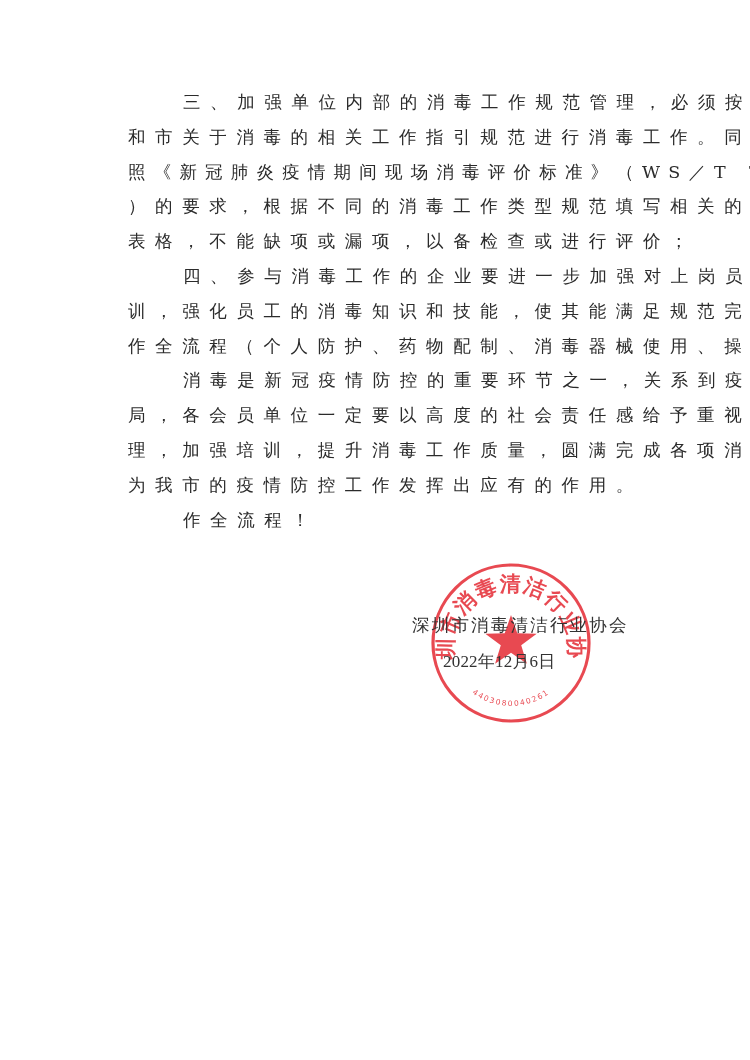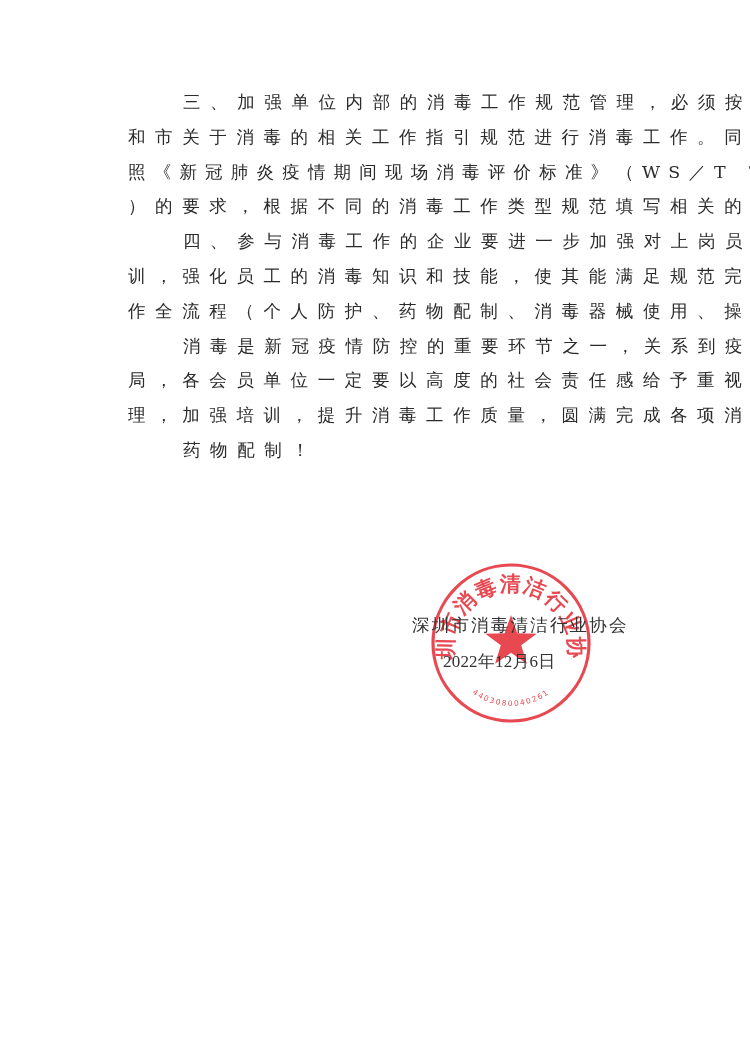--- a/index.html
+++ b/index.html
@@ -22,33 +22,35 @@
 </head>
 <body>
 
 <div class="page">
   <div class="body-text">
     <div>
       <div class="line indent">三、加强单位内部的消毒工作规范管理，必须按国家、省</div>
       <div class="line">和市关于消毒的相关工作指引规范进行消毒工作。同时，要按</div>
       <div class="line" style="letter-spacing:8.2px">照《新冠肺炎疫情期间现场消毒评价标准》（WS／T 774-2021</div>
       <div class="line">）的要求，根据不同的消毒工作类型规范填写相关的消毒记录</div>
+      <div class="line">表格，不能缺项或漏项，以备检查或进行评价；</div>
     </div>
     <div>
       <div class="line indent">四、参与消毒工作的企业要进一步加强对上岗员工的再培</div>
       <div class="line">训，强化员工的消毒知识和技能，使其能满足规范完成消毒工</div>
       <div class="line">作全流程（个人防护、药物配制、消毒器械使用、操作流程、</div>
     </div>
     <div>
       <div class="line indent">消毒是新冠疫情防控的重要环节之一，关系到疫情防控大</div>
       <div class="line">局，各会员单位一定要以高度的社会责任感给予重视，加强管</div>
       <div class="line">理，加强培训，提升消毒工作质量，圆满完成各项消毒任务，</div>
+      <div class="line">为我市的疫情防控工作发挥出应有的作用。</div>
     </div>
     <div>
-      <div class="line indent">药物配制！</div>
+      <div class="line indent">作全流程！</div>
     </div>
   </div>
 
   <svg class="seal" viewBox="0 0 162 162" xmlns="http://www.w3.org/2000/svg">
     <defs>
       <path id="arc-top" d="M 27 108 A 58 58 0 1 1 135 108"></path>
       <path id="arc-bottom" d="M 38 128 A 66 66 0 0 0 124 128"></path>
     </defs>
     <circle cx="81" cy="81" r="78" fill="none" stroke="#e5303a" stroke-width="3.2"></circle>
     <text font-size="21" fill="#e5303a" font-family="DejaVu Sans, sans-serif" font-weight="bold" letter-spacing="1.5">

